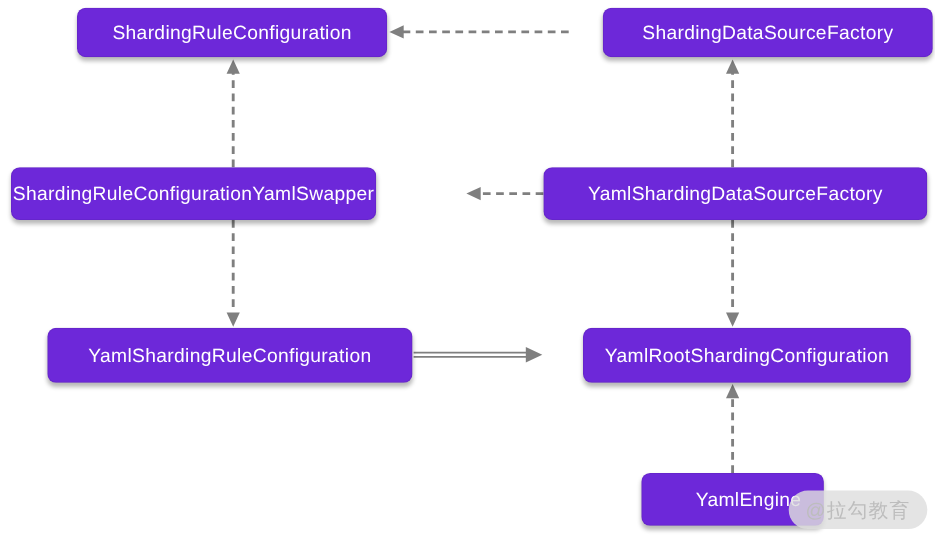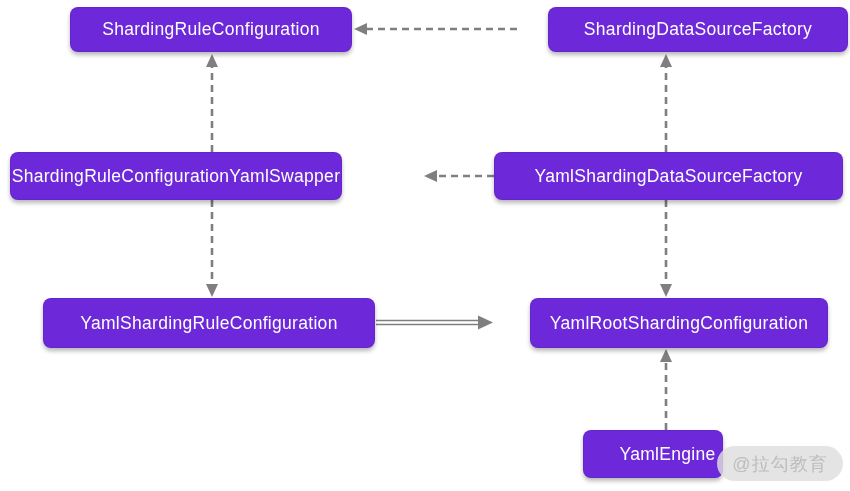--- a/index.html
+++ b/index.html
@@ -38,21 +38,21 @@
     justify-content: center;
     white-space: nowrap;
     z-index: 2;
   }
   .node-sharding-rule-configuration        { left: 70px;  top: 7px;   width: 282px; height: 45px; }
   .node-sharding-data-source-factory       { left: 517px; top: 7px;   width: 300px; height: 45px; margin-left: 31px; }
   .node-sharding-rule-configuration-yaml-swapper { left: 10px;  top: 152px; width: 332px; height: 48px; }
   .node-yaml-sharding-data-source-factory  { left: 494px; top: 152px; width: 349px; height: 48px; }
   .node-yaml-sharding-rule-configuration   { left: 43px;  top: 298px; width: 332px; height: 50px; }
   .node-yaml-root-sharding-configuration   { left: 494px; top: 298px; width: 298px; height: 50px; margin-left: 36px; }
-  .node-yaml-engine                        { left: 583px; top: 430px; width: 140px; height: 48px; padding-left: 29px; }
+  .node-yaml-engine                        { left: 583px; top: 430px; width: 166px; height: 48px; padding-left: 29px; }
   .watermark {
     position: absolute;
     left: 717px;
     top: 446px;
     width: 126px;
     height: 35px;
     border-radius: 18px;
     background: rgba(222,222,222,0.82);
     color: #bdbdbd;
     font-size: 18px;

